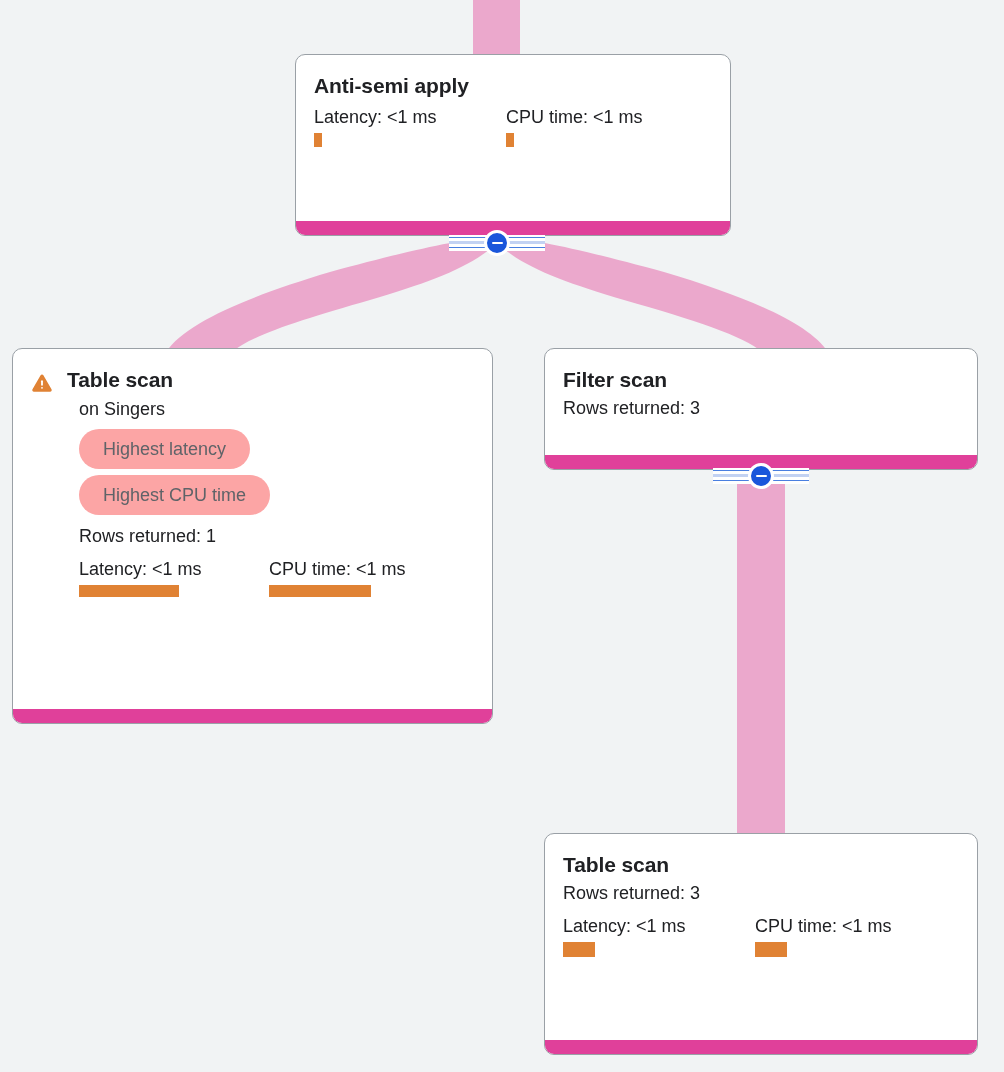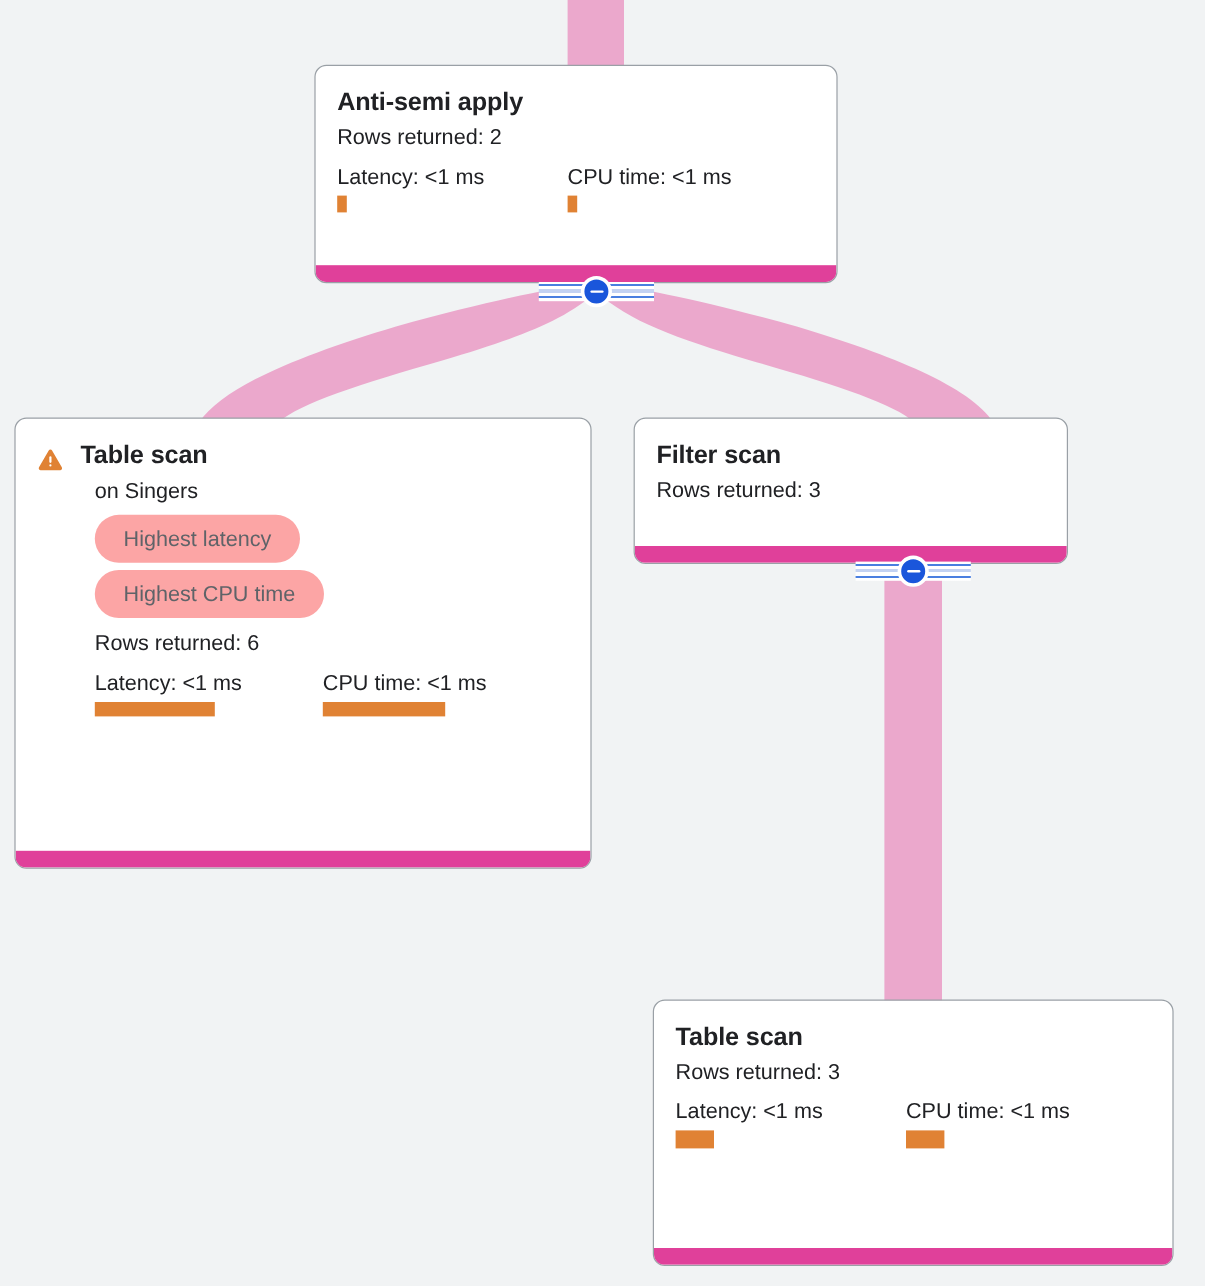--- a/index.html
+++ b/index.html
@@ -198,26 +198,25 @@
              C 694 320, 744 336, 762 352
              L 762 352
              L 828 352
              C 808 322, 744 296, 664 272
              C 584 250, 534 240, 507 237
              Z"></path>
 
     <rect x="737" y="470" width="48" height="372" fill="#eba8cc"></rect>
   </svg>
 
-  <div class="node" style="left:262px; top:54px; width:436px; height:182px;">
+  <div class="node" style="left:295px; top:54px; width:436px; height:182px;">
     <div class="node-body">
       <div class="node-header">
         <div class="node-title">Anti-semi apply</div>
       </div>
-      <div class="line">Rows returned: 2</div>
       <div class="metrics">
         <div class="metric" style="width:192px;">
           <div class="metric-label">Latency: &lt;1 ms</div>
           <div class="metric-bar" style="width:8px; height:14px;"></div>
         </div>
         <div class="metric">
           <div class="metric-label">CPU time: &lt;1 ms</div>
           <div class="metric-bar" style="width:8px; height:14px;"></div>
         </div>
       </div>
@@ -239,37 +238,37 @@
           <rect x="11" y="16.3" width="2" height="2" rx="1" fill="#ffffff"></rect>
         </svg>
         <div class="node-title">Table scan</div>
       </div>
       <div class="indent">
         <div class="line">on Singers</div>
         <div class="chips">
           <span class="chip">Highest latency</span>
           <span class="chip">Highest CPU time</span>
         </div>
-        <div class="line">Rows returned: 6</div>
+        <div class="line">Rows returned: 1</div>
         <div class="metrics">
           <div class="metric" style="width:190px;">
             <div class="metric-label">Latency: &lt;1 ms</div>
             <div class="metric-bar" style="width:100px; height:12px;"></div>
           </div>
           <div class="metric">
             <div class="metric-label">CPU time: &lt;1 ms</div>
             <div class="metric-bar" style="width:102px; height:12px;"></div>
           </div>
         </div>
       </div>
     </div>
     <div class="node-accent"></div>
   </div>
 
-  <div class="node" style="left:528px; top:348px; width:362px; height:122px;">
+  <div class="node" style="left:544px; top:348px; width:434px; height:122px;">
     <div class="node-body">
       <div class="node-header">
         <div class="node-title">Filter scan</div>
       </div>
       <div class="line">Rows returned: 3</div>
     </div>
     <div class="node-accent"></div>
   </div>
 
   <div class="toggle" style="left:713px; top:462px;">

